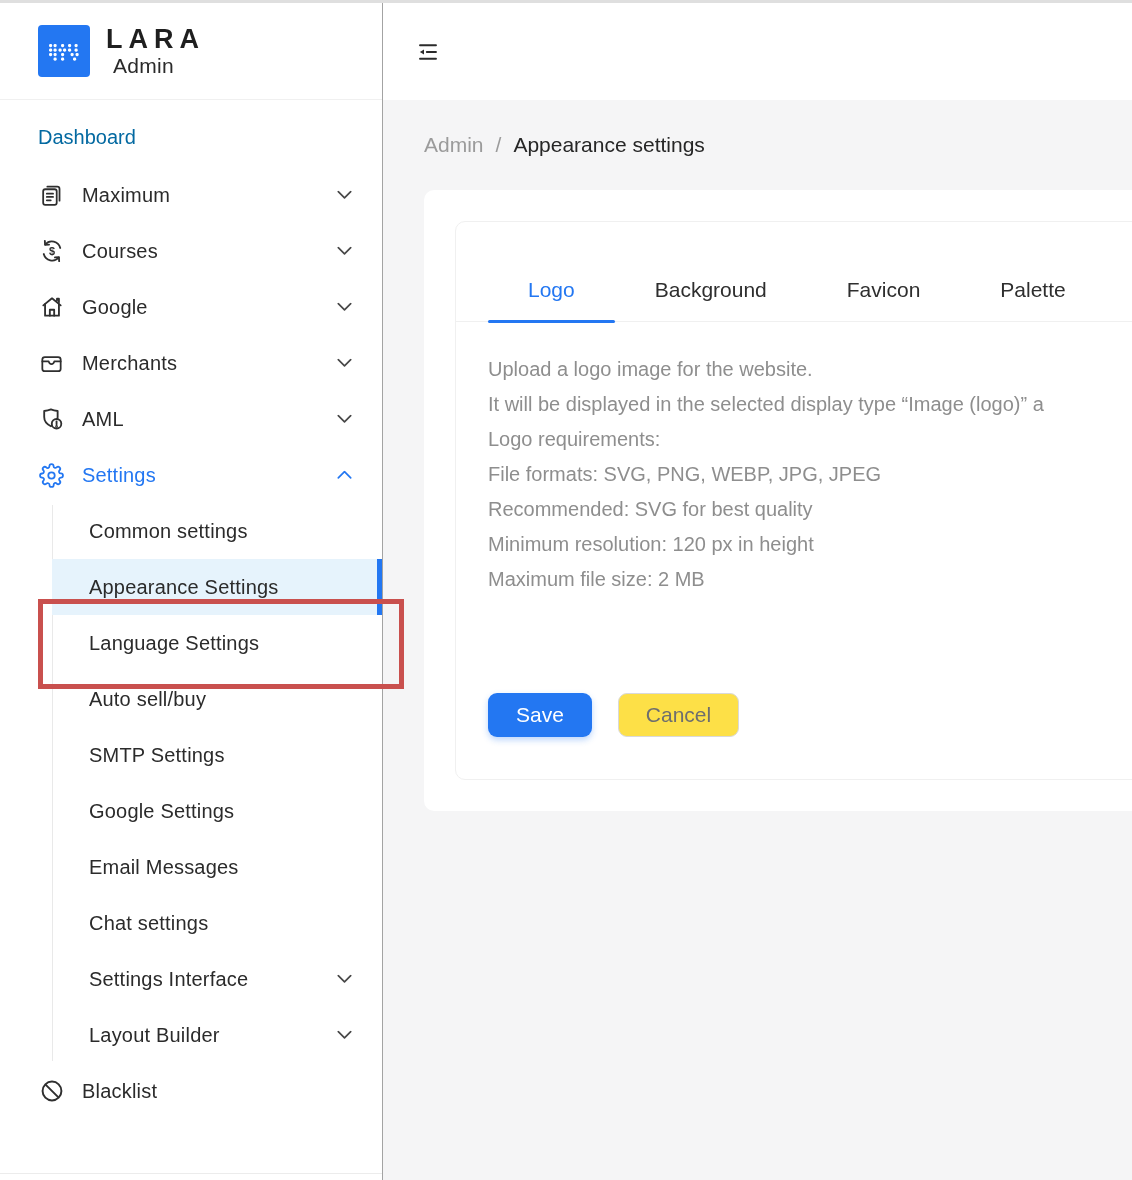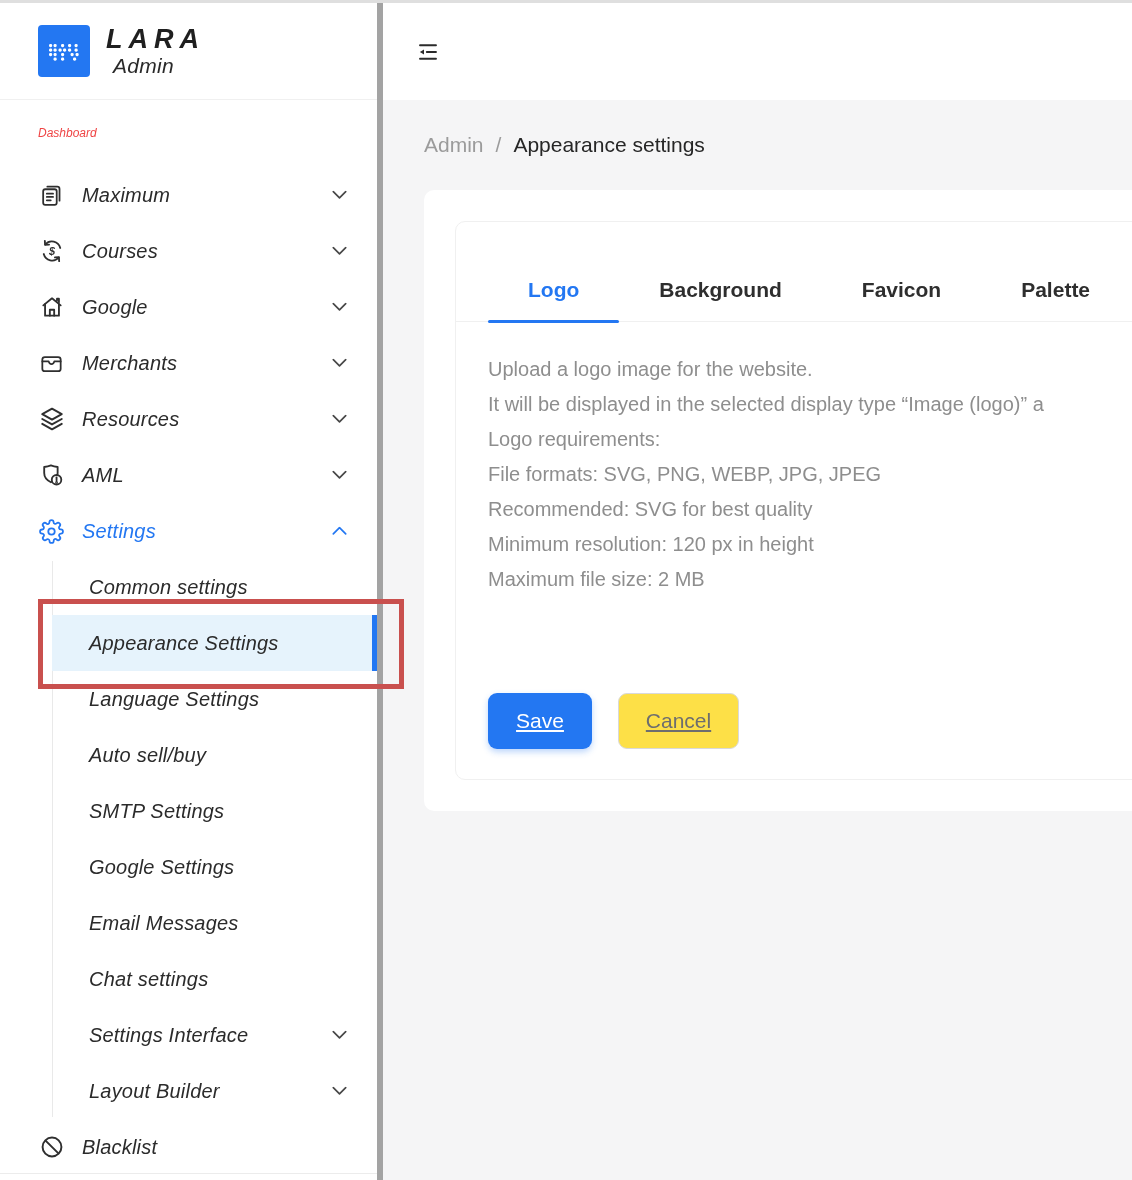--- a/index.html
+++ b/index.html
@@ -2,31 +2,31 @@
 <html><head>
 <meta charset="utf-8">
 <style>
   * { margin:0; padding:0; box-sizing:border-box; }
   html,body { width:1132px; height:1180px; overflow:hidden; background:#fff;
               font-family:"Liberation Sans", sans-serif; position:relative; }
   .top-strip { height:3px; background:#dfdfdf; }
   .app { display:flex; height:1177px; }
 
   
-  .sidebar { width:383px; min-width:383px; background:#fff; border-right:6px solid #a3a3a3;
-             position:relative;font-style:italic; }
+  .sidebar { width:383px; min-width:383px; background:#fff; border-right:1px solid #a3a3a3;
+             position:relative; }
   .sidebar::after { content:""; position:absolute; left:0; right:0; bottom:6px; height:1px; background:#ececec; }
   .side-header { height:97px; border-bottom:1px solid #f0f0f0; display:flex; align-items:center;
                  padding-left:38px; gap:16px; cursor:pointer; }
   .logo-square { width:52px; height:52px; background:#2377F2; border-radius:4px; display:flex;
                  align-items:center; justify-content:center; }
   .brand-title { font-size:27px; font-weight:600; color:#1f1f1f; letter-spacing:6px; line-height:28px; }
   .brand-sub { font-size:21px; color:#2a2a2a; margin-top:1px; letter-spacing:0.3px;margin-left:7px; }
 
-  .group-title { padding:26px 0 10px 38px; color:#ef4444; font-size:12px; height:67px; }
+  .group-title { padding:26px 0 10px 38px; color:#0369a1; font-size:20px; height:67px; }
 
   .mi { height:56px; display:flex; align-items:center; padding-left:38px; position:relative; cursor:pointer; }
   .mi-icon { width:27px; height:27px; margin-right:17px; display:flex; align-items:center; justify-content:center; }
   .mi-label { font-size:20px; color:#2b2b2b; letter-spacing:0.2px; }
   .mi-chev { position:absolute; right:30px; top:50%; transform:translateY(-50%); display:flex; }
   .mi.active-root .mi-label { color:#2377F2; }
 
   .submenu { position:relative; }
   .submenu-line { position:absolute; left:52px; top:2px; bottom:2px; width:1px; background:#e9e9e9; }
   .smi { height:56px; margin-left:52px; display:flex; align-items:center; padding-left:37px;
@@ -48,31 +48,31 @@
   .crumb-muted { color:#9b9b9b; cursor:pointer; }
   .crumb-sep { color:#9b9b9b; margin:0 12px; }
   .crumb-current { color:#262626; }
 
   .panel { margin-top:30px; width:747px; height:621px; background:#fff; border-radius:10px;
            padding:31px 0 0 31px; }
   .card { width:716px; height:559px; border:1px solid #f0f0f0; border-radius:10px; overflow:hidden; }
 
   .tabs { display:flex; padding:37px 32px 0 32px; border-bottom:1px solid #f0f0f0; height:100px; }
   .tab { position:relative; height:62px; display:flex; align-items:center; padding:0 40px;
-         font-size:21px; font-weight:700; color:#2e2e2e; cursor:pointer; white-space:nowrap; }
+         font-size:21px; font-weight:400; color:#2e2e2e; cursor:pointer; white-space:nowrap; }
   .tab.active { color:#2377F2; }
   .tab.active::after { content:""; position:absolute; left:0; right:0; bottom:-2px; height:3px;
                        background:#2377F2; border-radius:2px; }
 
   .desc { padding:30px 0 0 32px; }
   .desc-line { font-size:20px; color:#8e8e8e; line-height:35px; white-space:nowrap; }
 
   .actions { display:flex; gap:26px; padding:40px 0 0 32px; margin-top:56px; }
-  .btn { height:56px; border-radius:9px; font-size:21px; font-family:inherit; cursor:pointer;
-         display:flex; align-items:center; justify-content:center;text-decoration:underline; }
+  .btn { height:44px; border-radius:9px; font-size:21px; font-family:inherit; cursor:pointer;
+         display:flex; align-items:center; justify-content:center; }
   .btn-save { width:104px; background:#2377F2; color:#fff; border:none; font-weight:500;
               box-shadow:0 3px 6px rgba(35,119,242,0.30); }
   .btn-cancel { width:121px; background:#fde047; color:#6e6e6e; border:1px solid #d9d9d9; }
 
   svg { display:block; }
 </style>
 </head>
 <body>
 
 <div class="top-strip"></div>
@@ -174,35 +174,20 @@
         </svg>
       </span>
       <span class="mi-label">Merchants</span>
       <span class="mi-chev">
         <svg width="15" height="9" viewBox="0 0 15 9" fill="none">
             <path d="M1.3 1.2l6.2 6.2 6.2-6.2" stroke="#474747" stroke-width="1.7" stroke-linecap="round" stroke-linejoin="round"></path>
           </svg>
       </span>
     </div>
 
-    <div class="mi">
-      <span class="mi-icon">
-        <svg width="26" height="26" viewBox="0 0 24 24" fill="none" stroke="#2f2f2f" stroke-width="1.8" stroke-linecap="round" stroke-linejoin="round">
-          <polygon points="12 2.5 21 7.5 12 12.5 3 7.5 12 2.5"></polygon>
-          <polyline points="3 12 12 17 21 12"></polyline>
-          <polyline points="3 16.5 12 21.5 21 16.5"></polyline>
-        </svg>
-      </span>
-      <span class="mi-label">Resources</span>
-      <span class="mi-chev">
-        <svg width="15" height="9" viewBox="0 0 15 9" fill="none">
-            <path d="M1.3 1.2l6.2 6.2 6.2-6.2" stroke="#474747" stroke-width="1.7" stroke-linecap="round" stroke-linejoin="round"></path>
-          </svg>
-      </span>
-    </div>
 
     <div class="mi">
       <span class="mi-icon">
         <svg width="26" height="26" viewBox="0 0 24 24" fill="none" stroke="#2f2f2f" stroke-width="1.7" stroke-linecap="round" stroke-linejoin="round">
           <path d="M11 3.2c2 .8 3.9 1.2 6.2 1.4v5.6c0 4-2.5 6.7-6.2 8.5-3.7-1.8-6.2-4.5-6.2-8.5V4.6C7.1 4.4 9 4 11 3.2z"></path>
           <circle cx="16.2" cy="16.4" r="4.4" fill="#ffffff"></circle>
           <path d="M16.2 14.2v2.6"></path>
           <circle cx="16.2" cy="18.9" r="0.4" fill="#2f2f2f"></circle>
         </svg>
       </span>

